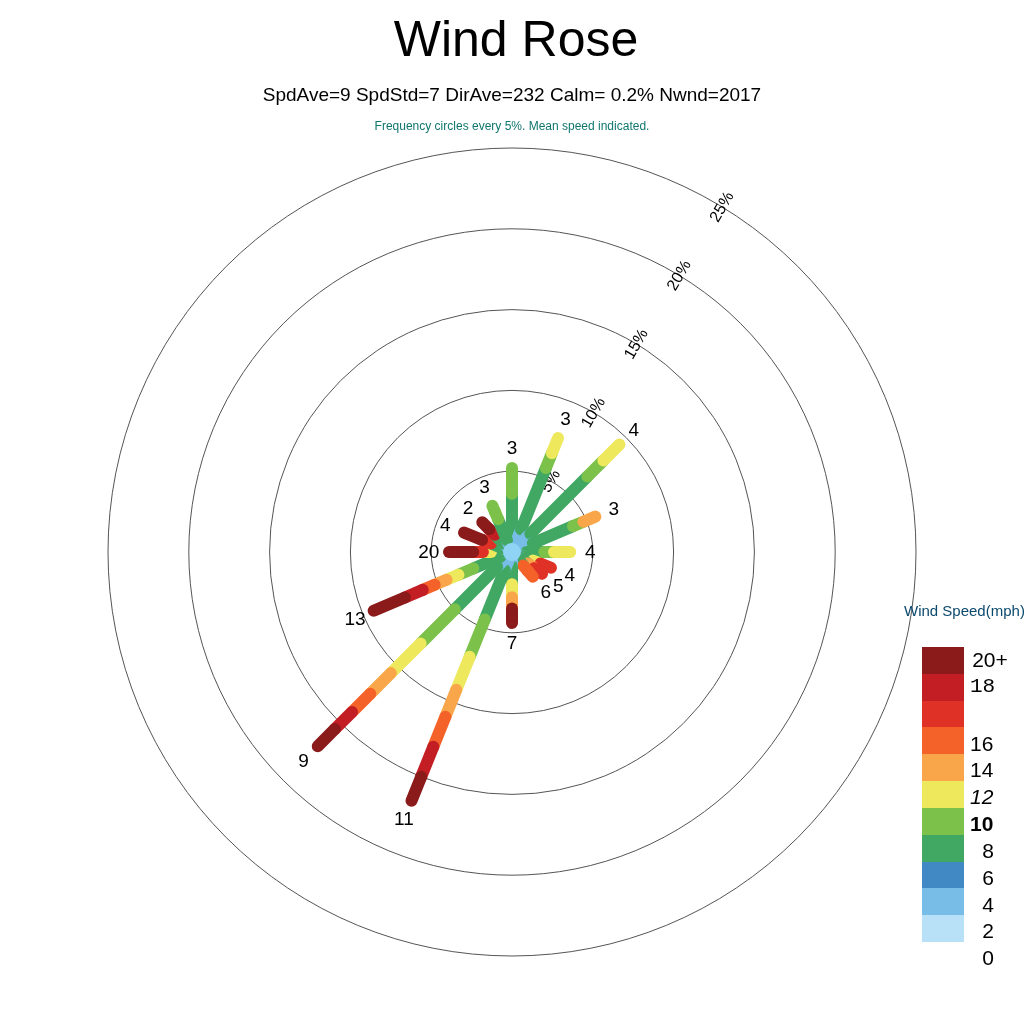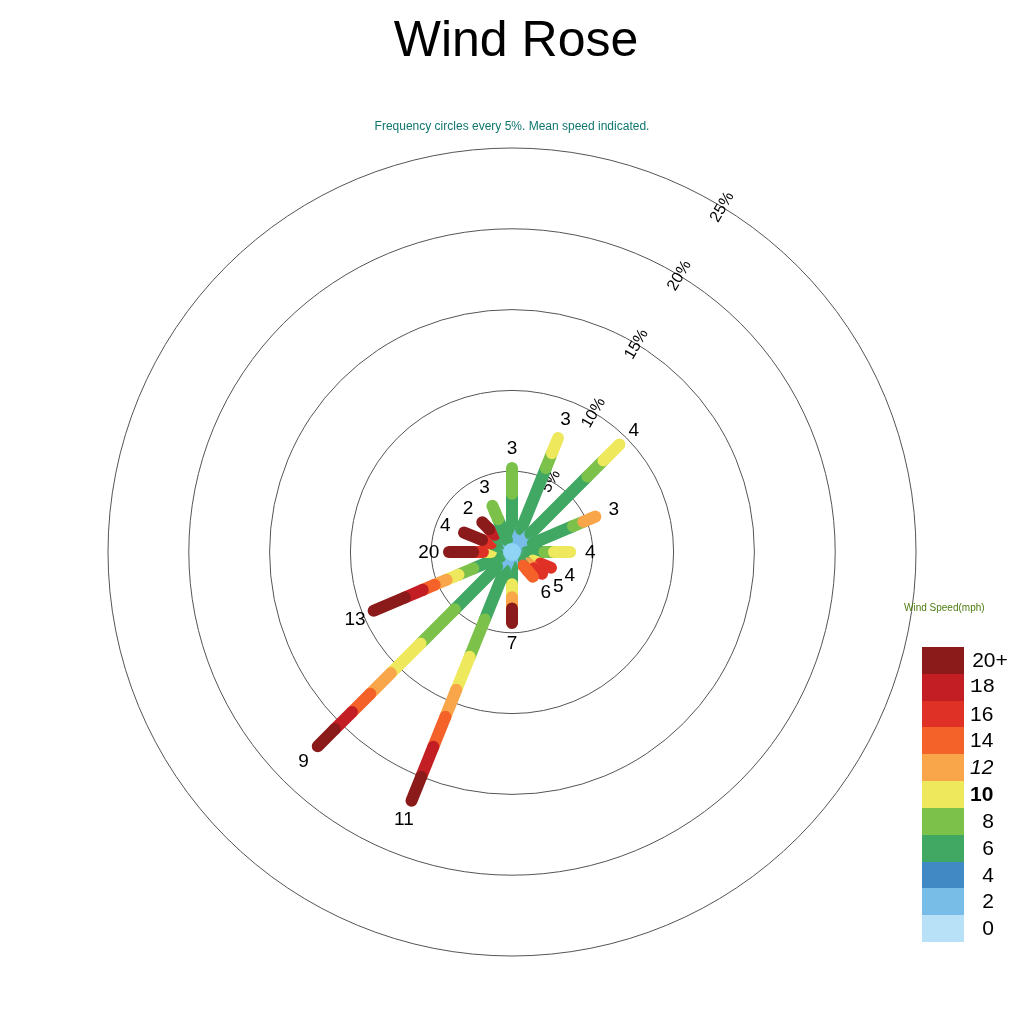--- a/index.html
+++ b/index.html
@@ -15,37 +15,38 @@
   }
   .stats{
     position:absolute;top:84px;left:0;width:1024px;text-align:center;
     font-size:19px;color:#000;
   }
   .subnote{
     position:absolute;top:119px;left:0;width:1024px;text-align:center;
     font-size:12px;color:#0f766e;
   }
   .legend-title{
-    position:absolute;left:904px;top:602px;font-size:10px;color:#4d7c0f;white-space:nowrap;
+    position:absolute;left:904px;top:602px;font-size:15px;color:#0c4a6e;white-space:nowrap;
   }
   .legend-box{position:absolute;left:922px;top:647px;width:42px;height:295px;}
   .legend-band{width:42px;height:26.818px;}
   .legend-labels{position:absolute;left:968px;top:647px;width:54px;height:295px;}
   .legend-label{
     height:26.818px;line-height:26.818px;font-size:21px;color:#000;text-align:left;
   }
   svg{position:absolute;left:0;top:0;}
   text{font-family:"Liberation Sans", sans-serif;}
 </style>
 </head>
 <body>
 
 <div id="root">
 
   <div class="title">Wind Rose</div>
+  <div class="stats">SpdAve=9  SpdStd=7  DirAve=232   Calm= 0.2%  Nwnd=2017</div>
   <div class="subnote">Frequency circles every 5%. Mean speed indicated.</div>
 
   <svg id="rose" width="1024" height="1024">
       <g>
         <circle cx="512" cy="552" r="80.8" fill="none" stroke="#555" stroke-width="1"></circle>
         <circle cx="512" cy="552" r="161.6" fill="none" stroke="#555" stroke-width="1"></circle>
         <circle cx="512" cy="552" r="242.4" fill="none" stroke="#555" stroke-width="1"></circle>
         <circle cx="512" cy="552" r="323.2" fill="none" stroke="#555" stroke-width="1"></circle>
         <circle cx="512" cy="552" r="404" fill="none" stroke="#555" stroke-width="1"></circle>
       </g>
@@ -185,21 +186,21 @@
       <div class="legend-band" style="background: rgb(238, 232, 92);"></div>
       <div class="legend-band" style="background: rgb(124, 194, 74);"></div>
       <div class="legend-band" style="background: rgb(65, 168, 99);"></div>
       <div class="legend-band" style="background: rgb(64, 137, 196);"></div>
       <div class="legend-band" style="background: rgb(119, 189, 232);"></div>
       <div class="legend-band" style="background: rgb(184, 224, 247);"></div>
     </div>
   <div class="legend-labels" id="legend-labels">
       <div class="legend-label" style="text-align: center; padding-left: 2px; width: 40px;">20+</div>
       <div class="legend-label" style="text-align: left; padding-left: 2px; width: 40px; font-family: Liberation Mono, monospace;">18</div>
-      <div class="legend-label" style="text-align: left; padding-left: 2px; width: 40px;">16</div>
+      <div class="legend-label" style="text-align: left; padding-left: 2px; width: 40px; margin-top: 30px;">16</div>
       <div class="legend-label" style="text-align: left; padding-left: 2px; width: 40px;">14</div>
       <div class="legend-label" style="text-align: left; padding-left: 2px; width: 40px; font-style: italic;">12</div>
       <div class="legend-label" style="text-align: left; padding-left: 2px; width: 40px; font-weight: bold;">10</div>
       <div class="legend-label" style="text-align: center; padding-left: 0px; width: 40px;">8</div>
       <div class="legend-label" style="text-align: center; padding-left: 0px; width: 40px;">6</div>
       <div class="legend-label" style="text-align: center; padding-left: 0px; width: 40px;">4</div>
       <div class="legend-label" style="text-align: center; padding-left: 0px; width: 40px;">2</div>
       <div class="legend-label" style="text-align: center; padding-left: 0px; width: 40px;">0</div>
     </div>
 

